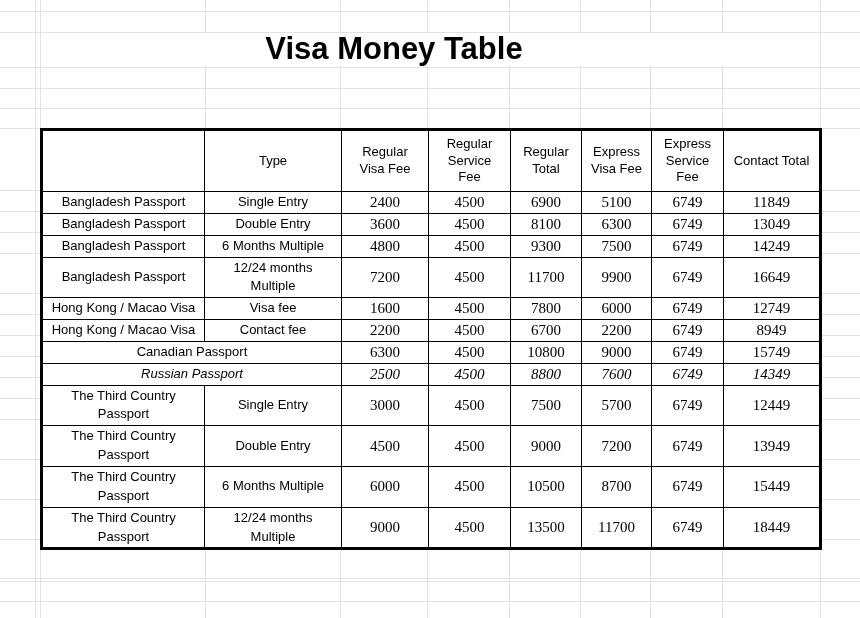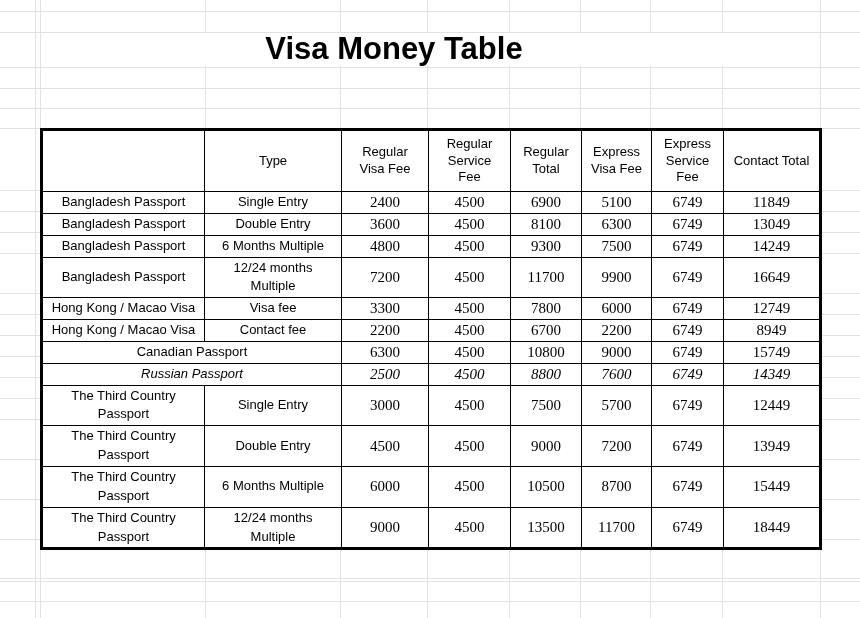--- a/index.html
+++ b/index.html
@@ -135,21 +135,21 @@
           <td class="num-cell">7200</td>
           <td class="num-cell">4500</td>
           <td class="num-cell">11700</td>
           <td class="num-cell">9900</td>
           <td class="num-cell">6749</td>
           <td class="num-cell">16649</td>
         </tr>
         <tr style="height: 21px;">
           <td class="text-cell">Hong Kong / Macao Visa</td>
           <td class="text-cell">Visa fee</td>
-          <td class="num-cell">3300</td>
+          <td class="num-cell">1600</td>
           <td class="num-cell">4500</td>
           <td class="num-cell">7800</td>
           <td class="num-cell">6000</td>
           <td class="num-cell">6749</td>
           <td class="num-cell">12749</td>
         </tr>
         <tr style="height: 21px;">
           <td class="text-cell">Hong Kong / Macao Visa</td>
           <td class="text-cell">Contact fee</td>
           <td class="num-cell">2200</td>

